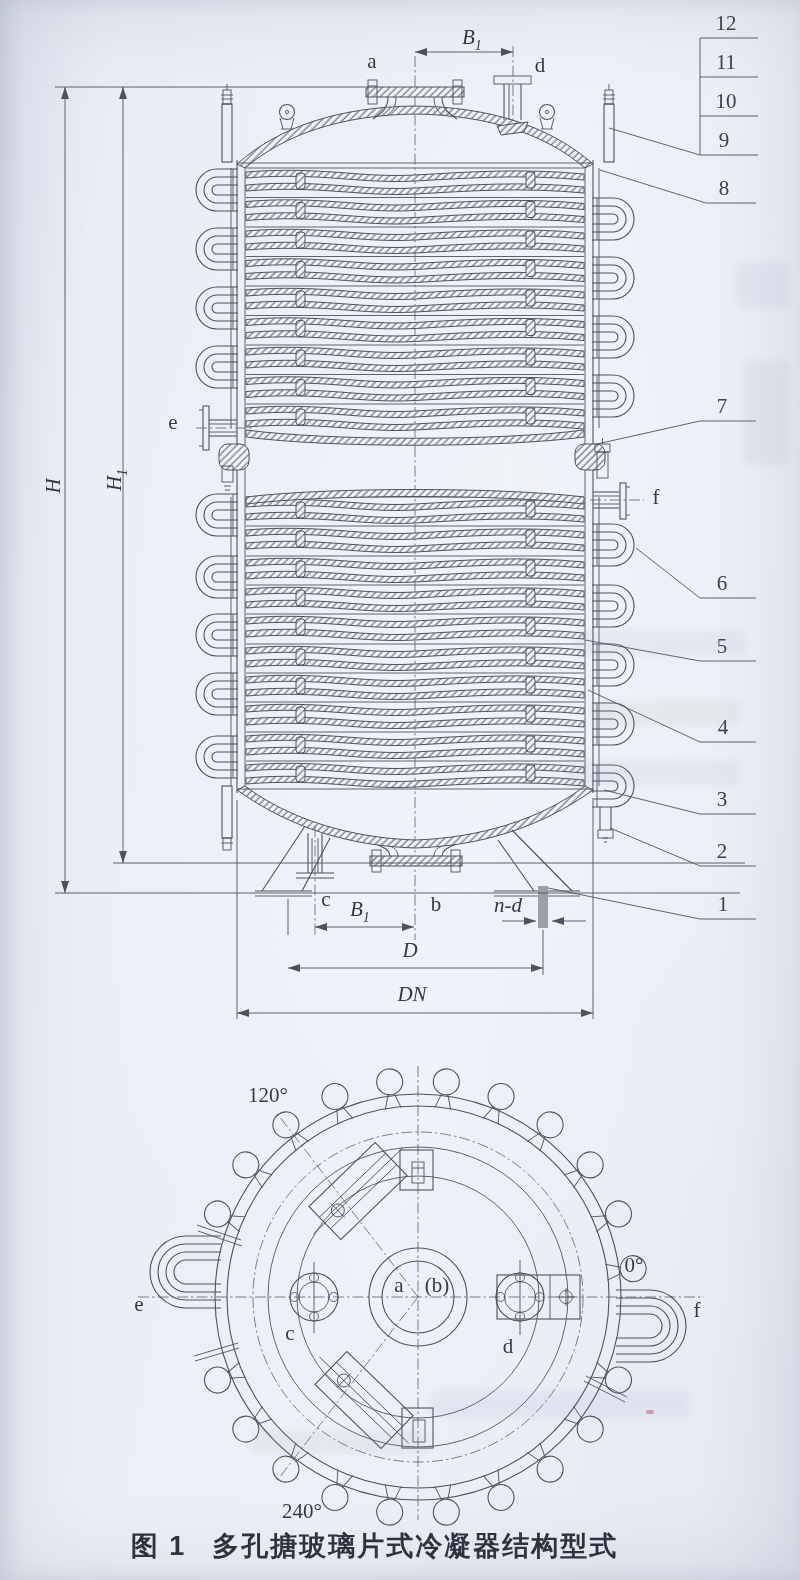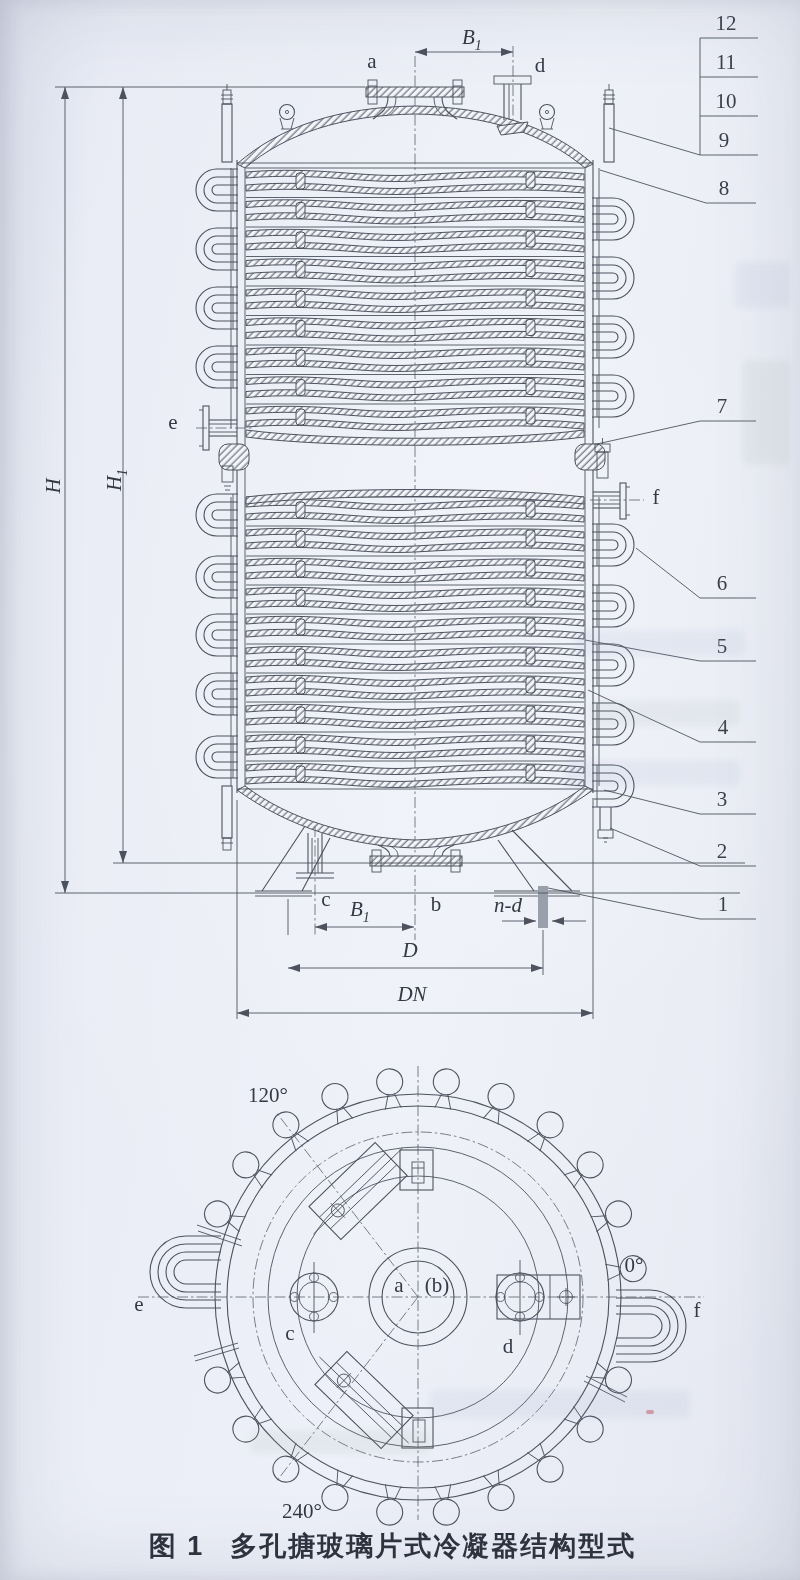--- a/index.html
+++ b/index.html
@@ -22,21 +22,21 @@
   .tube{stroke:#4d525e;stroke-width:1.1;fill:none;}
   .t{fill:#343945;font-size:21px;}
   .ti{fill:#343945;font-size:21px;font-style:italic;}
   .sub{font-size:14px;}
   .tnum{fill:#3b404c;font-size:21px;}
   .bt{position:absolute;border-radius:6px;background:#7e93b8;opacity:.09;filter:blur(3px);}
   .btg{background:#86a08d;}
   .speck{position:absolute;background:#c2606a;opacity:.55;border-radius:2px;filter:blur(.5px);}
   .caption{position:absolute;left:0;top:1528px;width:749px;text-align:center;
     font-family:"Liberation Sans","DejaVu Sans",sans-serif;
-    font-weight:bold;font-size:27px;color:#2d323d;letter-spacing:2px;padding-left:18px;}
+    font-weight:bold;font-size:27px;color:#2d323d;letter-spacing:2px;}
   .caption .gap{display:inline-block;width:26px;}
 </style>
 </head>
 <body>
 
 <div class="paper">
 
 <svg width="800" height="1580" viewBox="0 0 800 1580">
   <defs>
     <pattern id="hx" width="5" height="5" patternUnits="userSpaceOnUse" patternTransform="rotate(45)">

